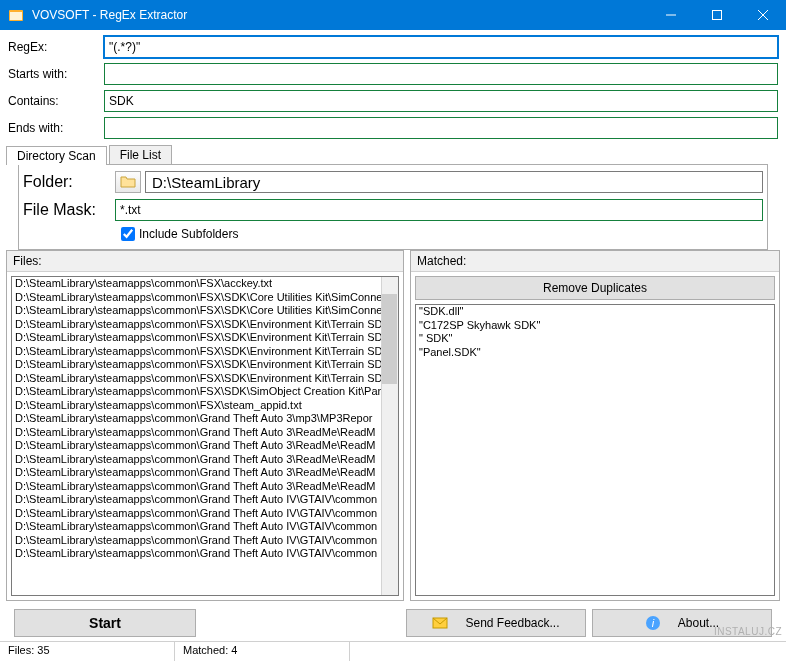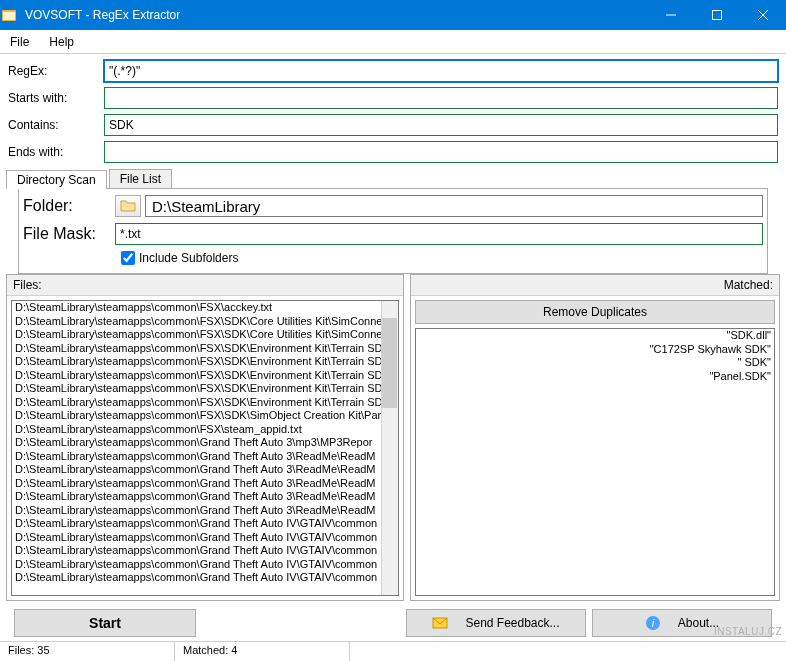--- a/index.html
+++ b/index.html
@@ -1,18 +1,18 @@
 <!DOCTYPE html>
 <html><head>
 <meta charset="utf-8">
 <style>
 * { box-sizing: border-box; margin: 0; padding: 0; font-family: "Segoe UI", Tahoma, sans-serif; }
 body { background: #888; width: 786px; height: 661px; overflow: hidden; position: relative; }
 .window { width: 786px; height: 661px; background: #fff; display: flex; flex-direction: column; }
-.titlebar { background: #0078d7; color: #fff; height: 30px; display: flex; align-items: center; padding-left: 1px; }
+.titlebar { background: #0078d7; color: #fff; height: 30px; display: flex; align-items: center; padding-left: 8px; }
 .titlebar .app-icon { width: 16px; height: 16px; margin-right: 8px; }
 .titlebar .title { font-size: 12px; flex: 1; }
 .titlebar .win-btns { display: flex; }
 .titlebar .win-btn { width: 46px; height: 30px; display: flex; align-items: center; justify-content: center; cursor: pointer; }
 .menubar { background: #fff; border-bottom: 1px solid #d0d0d0; height: 24px; display: flex; align-items: center; font-size: 12px; }
 .menubar .menu-item { padding: 0 10px; cursor: pointer; }
 .form-area { padding: 6px 8px 4px 8px; display: flex; flex-direction: column; gap: 5px; font-size: 12px; justify-content: flex-end; }
 .form-row { display: flex; align-items: center; }
 .form-row .lbl { width: 96px; }
 .form-row .inp { flex: 1; height: 22px; border: 1px solid #15803d; padding: 2px 4px; font-size: 12px; font-family: inherit; }
@@ -22,21 +22,21 @@
 .tab.active { background: #fff; position: relative; top: 1px; }
 .tab.inactive { background: #f0f0f0; }
 .tab-panel { border: 1px solid #acacac; margin: 0 18px; padding: 6px 4px 8px 4px; display: flex; flex-direction: column; gap: 6px; }
 .folder-row .folder-btn { width: 26px; height: 22px; border: 1px solid #adadad; background: linear-gradient(#fdfdfd,#e9e9e9); margin-right: 4px; display: flex; align-items: center; justify-content: center; cursor: pointer; }
 .folder-input { flex: 1; height: 22px; border: 1px solid #7a7a7a; padding: 2px 6px; font-size: 15px; font-family: inherit; }
 .chk-row { margin-left: 98px; display: flex; align-items: center; gap: 4px; font-size: 12px; }
 .chk-row input { width: 14px; height: 14px; }
 .lists { flex: 1; display: flex; gap: 6px; padding: 0 6px 4px 6px; min-height: 0; }
 .list-panel { border: 1px solid #acacac; display: flex; flex-direction: column; min-width: 0; }
 .list-panel.left { flex: 1; }
-.list-panel.right { width: 370px; text-align: right; }
+.list-panel.right { width: 370px; }
 .list-panel .panel-hdr { font-size: 12px; padding: 3px 6px; background: #f0f0f0; border-bottom: 1px solid #d0d0d0; }
 .list-box { flex: 1; overflow: auto; border: 1px solid #7a7a7a; margin: 4px; background: #fff; font-size: 11px; line-height: 13.5px; white-space: nowrap; position: relative; }
 .list-box .line { padding: 0 3px; }
 .right .top-btn { margin: 4px 4px 0 4px; }
 .btn { border: 1px solid #adadad; background: #e1e1e1; height: 24px; font-size: 12px; display: flex; align-items: center; justify-content: center; cursor: pointer; }
 .bottom-bar { display: flex; gap: 6px; padding: 4px 14px; }
 .bottom-bar .start-btn { flex: 1; height: 28px; font-weight: bold; font-size: 14px; }
 .bottom-bar .spacer { flex: 1.1; }
 .bottom-bar .fb-btn, .bottom-bar .about-btn { width: 180px; height: 28px; gap: 17px; }
 .status { border-top: 1px solid #d0d0d0; height: 20px; display: flex; font-size: 11px; }
@@ -72,24 +72,20 @@
         </div>
       <div class="win-btn close">
           <svg width="10" height="10">
             <line x1="0" y1="0" x2="10" y2="10" stroke="#fff" stroke-width="1"></line>
             <line x1="10" y1="0" x2="0" y2="10" stroke="#fff" stroke-width="1"></line>
           </svg>
         </div>
     </div>
   </div>
 
-  <div class="menubar">
-    <div class="menu-item">File</div>
-    <div class="menu-item">Help</div>
-  </div>
 
   <div class="form-area">
     <div class="form-row">
       <span class="lbl">RegEx:</span>
       <input class="inp focus" value="&quot;(.*?)&quot;" style="">
     </div>
     <div class="form-row">
       <span class="lbl">Starts with:</span>
       <input class="inp" value="" style="">
     </div>

